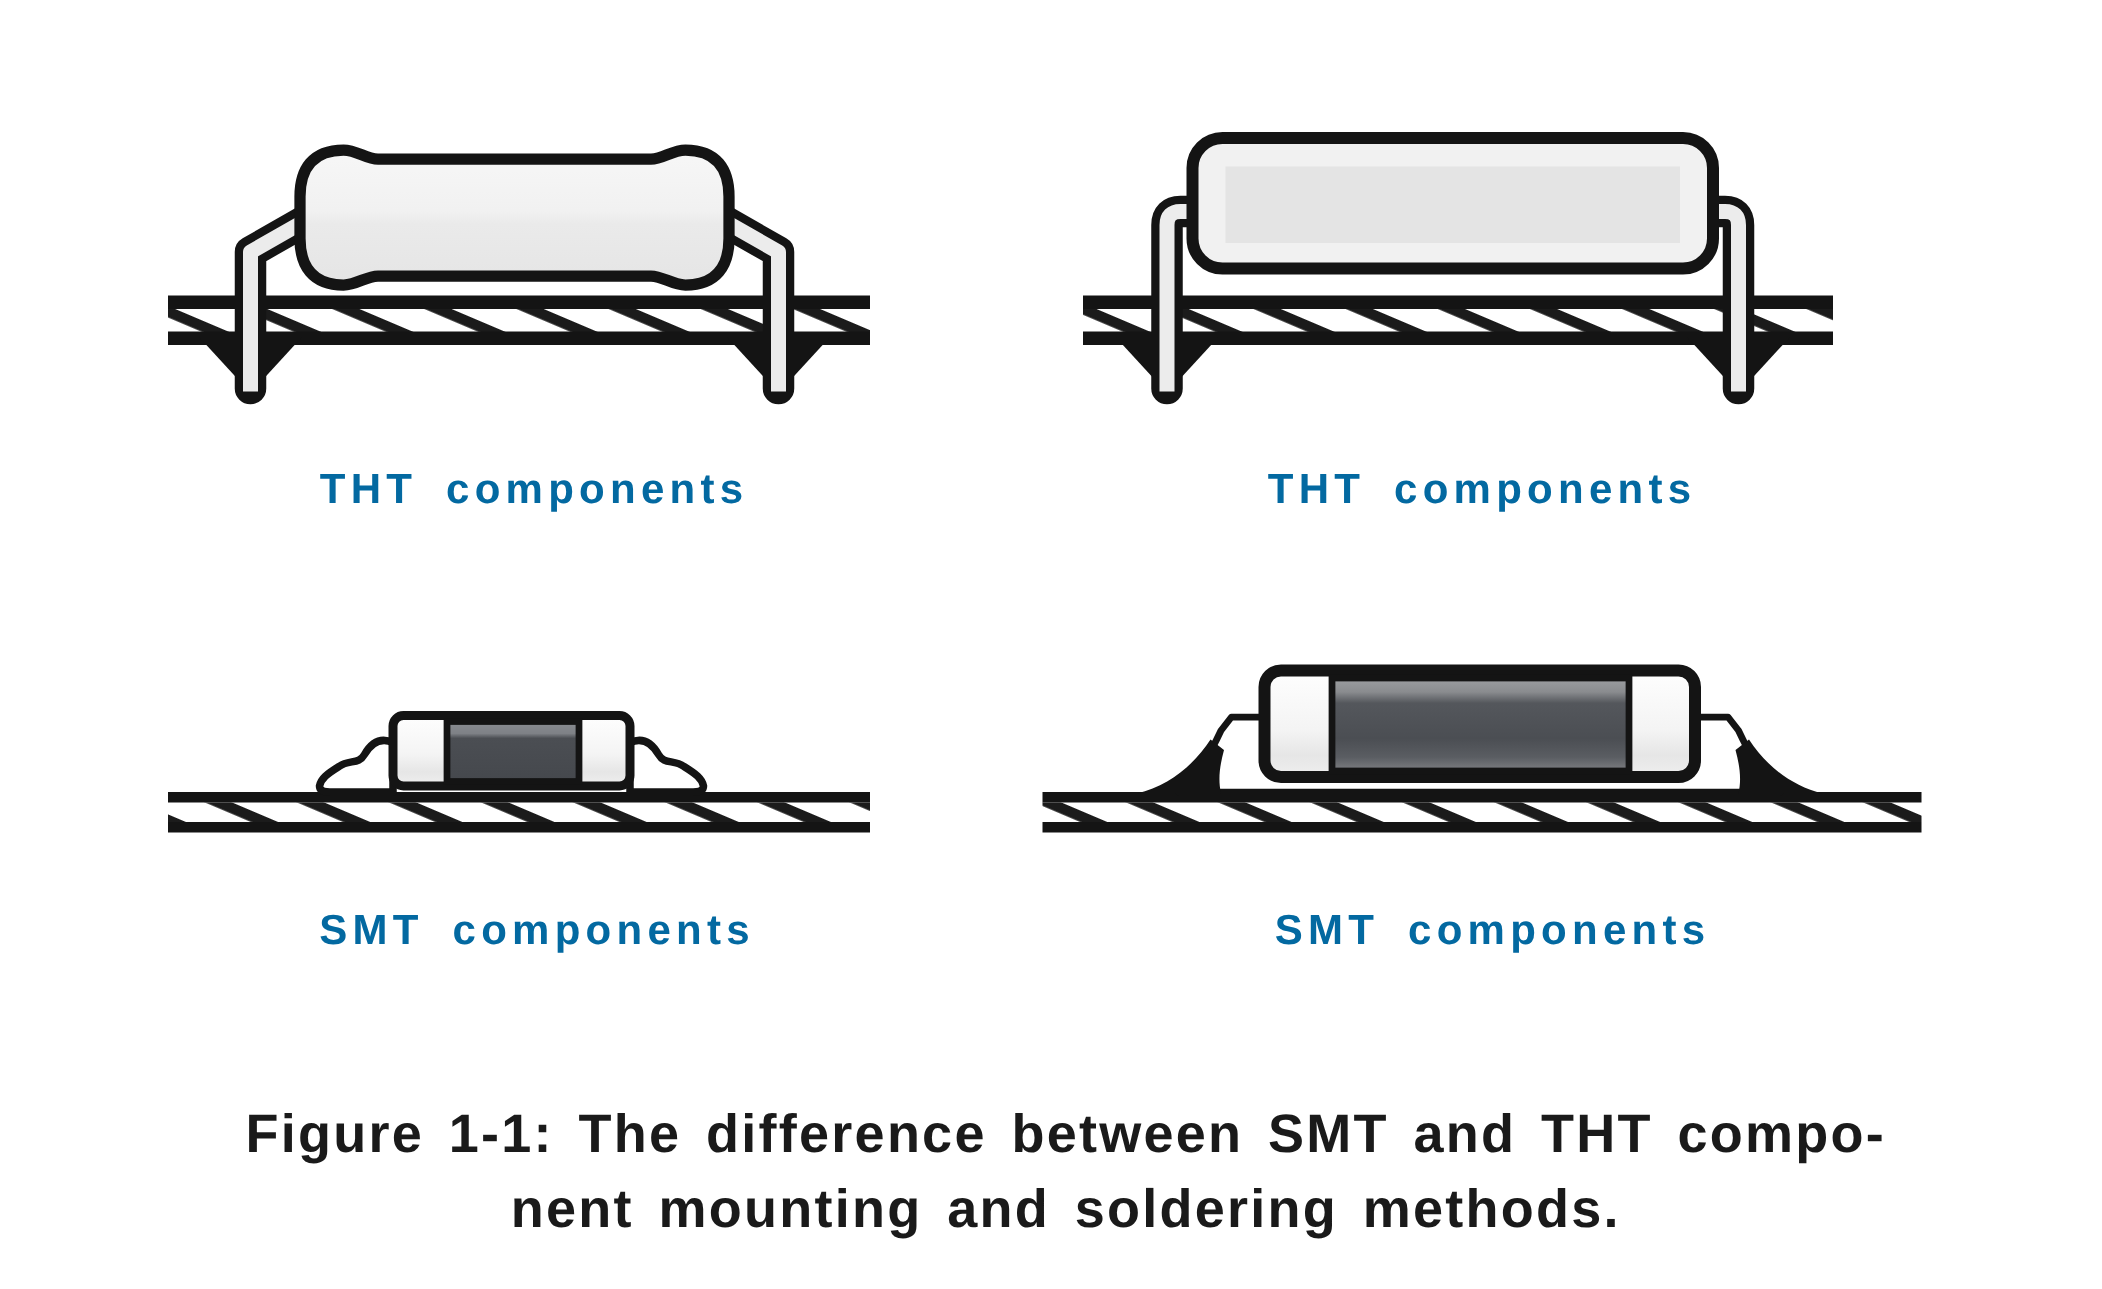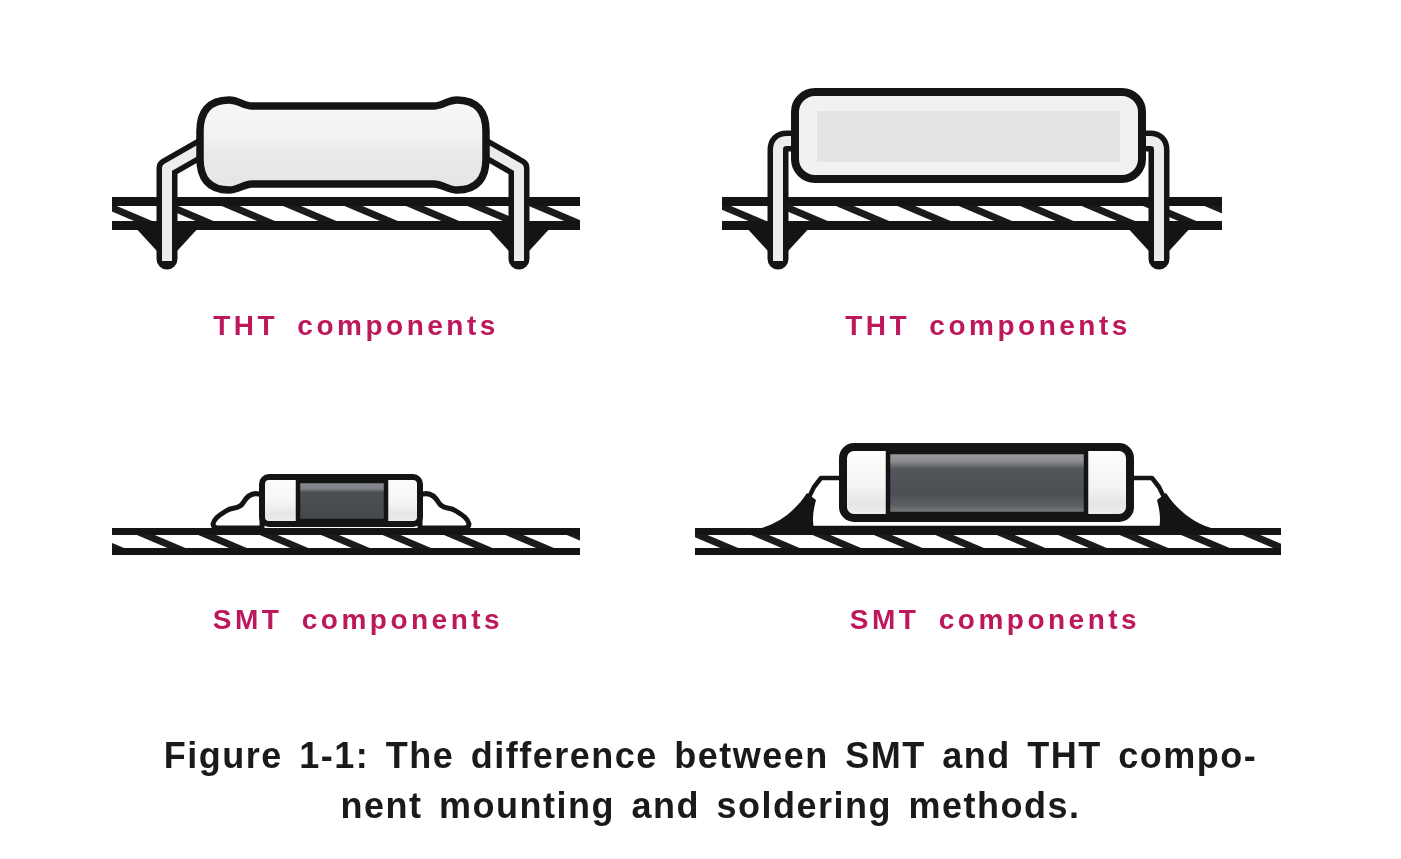--- a/index.html
+++ b/index.html
@@ -3,21 +3,21 @@
 <meta charset="utf-8">
 <style>
   html,body{margin:0;padding:0;background:#ffffff;}
   .canvas{
     position:relative;width:1401px;height:859px;background:#ffffff;overflow:hidden;
     font-family:"Liberation Sans","DejaVu Sans",sans-serif;color:#141414;
   }
   .art{position:absolute;left:0;top:0;}
   .panel-label{
     position:absolute;transform:translateX(-50%);white-space:nowrap;
-    font-size:28px;font-weight:700;letter-spacing:3.5px;word-spacing:8px;color:#be185d;
+    font-size:28px;font-weight:700;letter-spacing:3.5px;word-spacing:8px;color:#0369a1;
   }
   .lbl-tht-left {left:356px;top:310px;}
   .lbl-tht-right{left:988px;top:310px;}
   .lbl-smt-left {left:358px;top:604px;}
   .lbl-smt-right{left:995px;top:604px;}
   .caption{
     position:absolute;left:0;top:731px;width:100%;text-align:center;
     font-size:36px;font-weight:700;letter-spacing:1.5px;word-spacing:5px;
     line-height:50px;color:#1a1a1a;transform:translateX(10px);
   }

